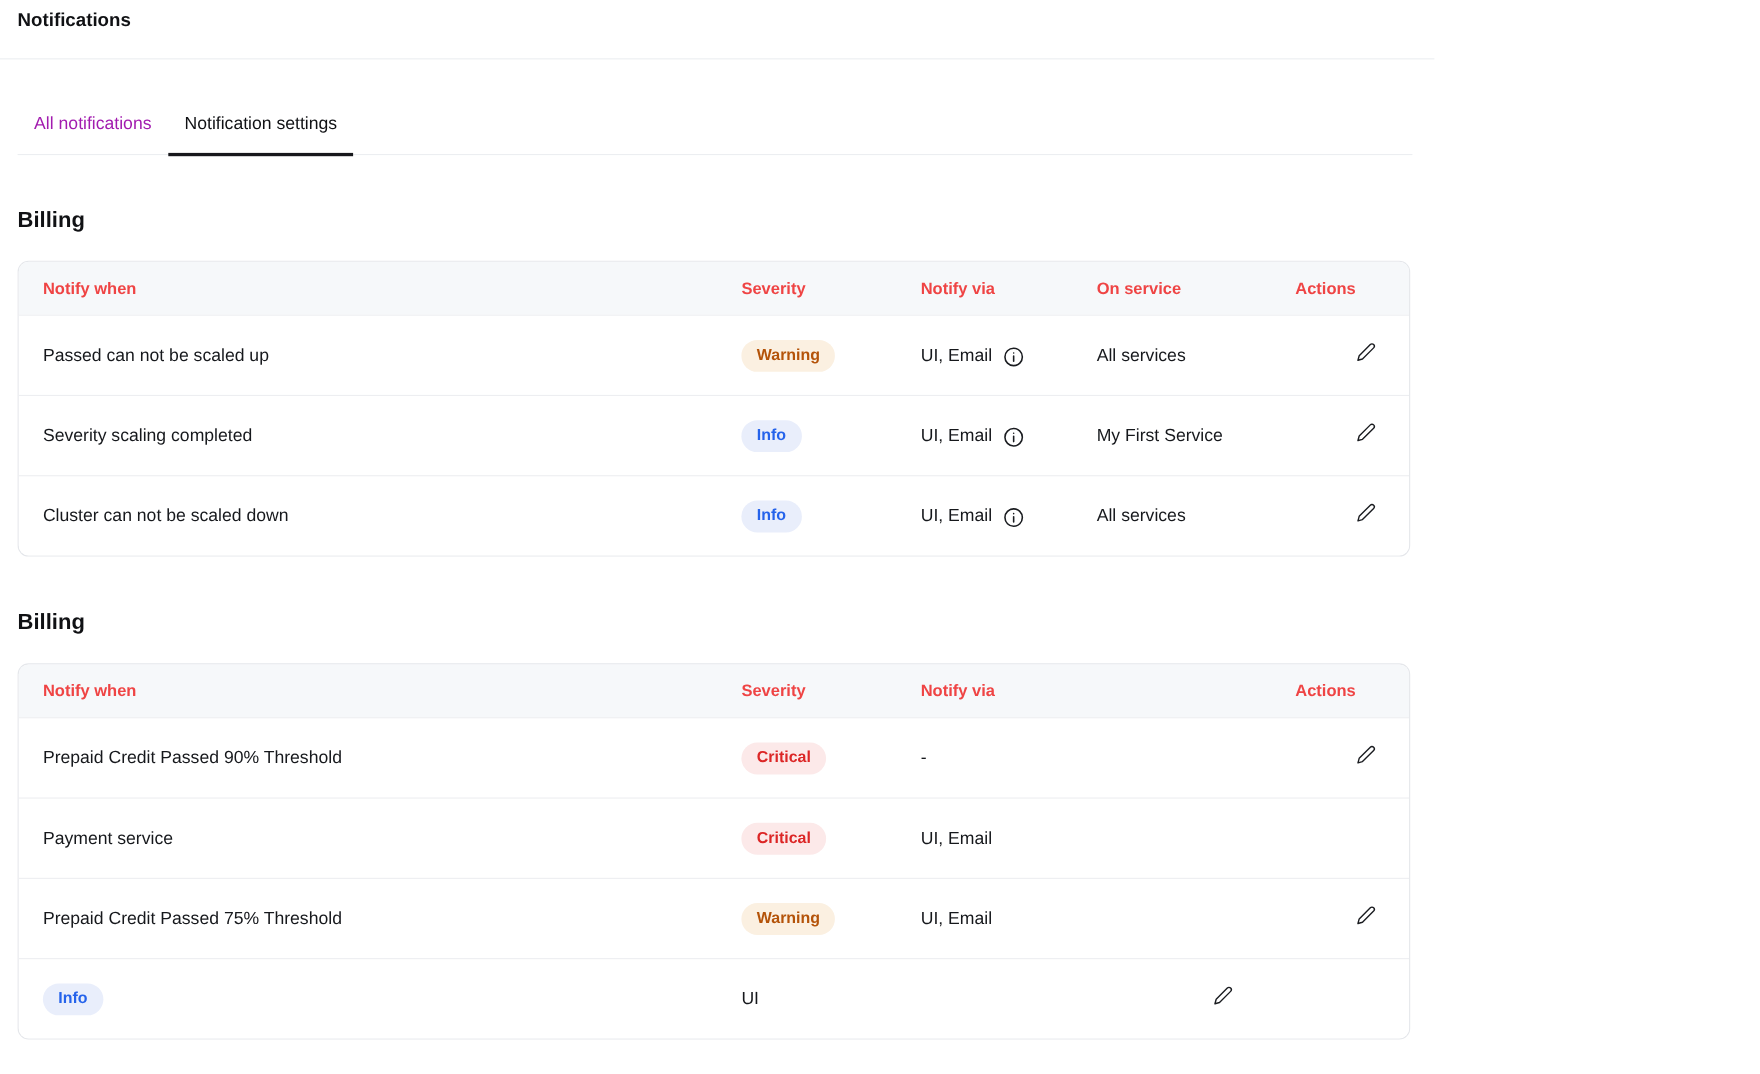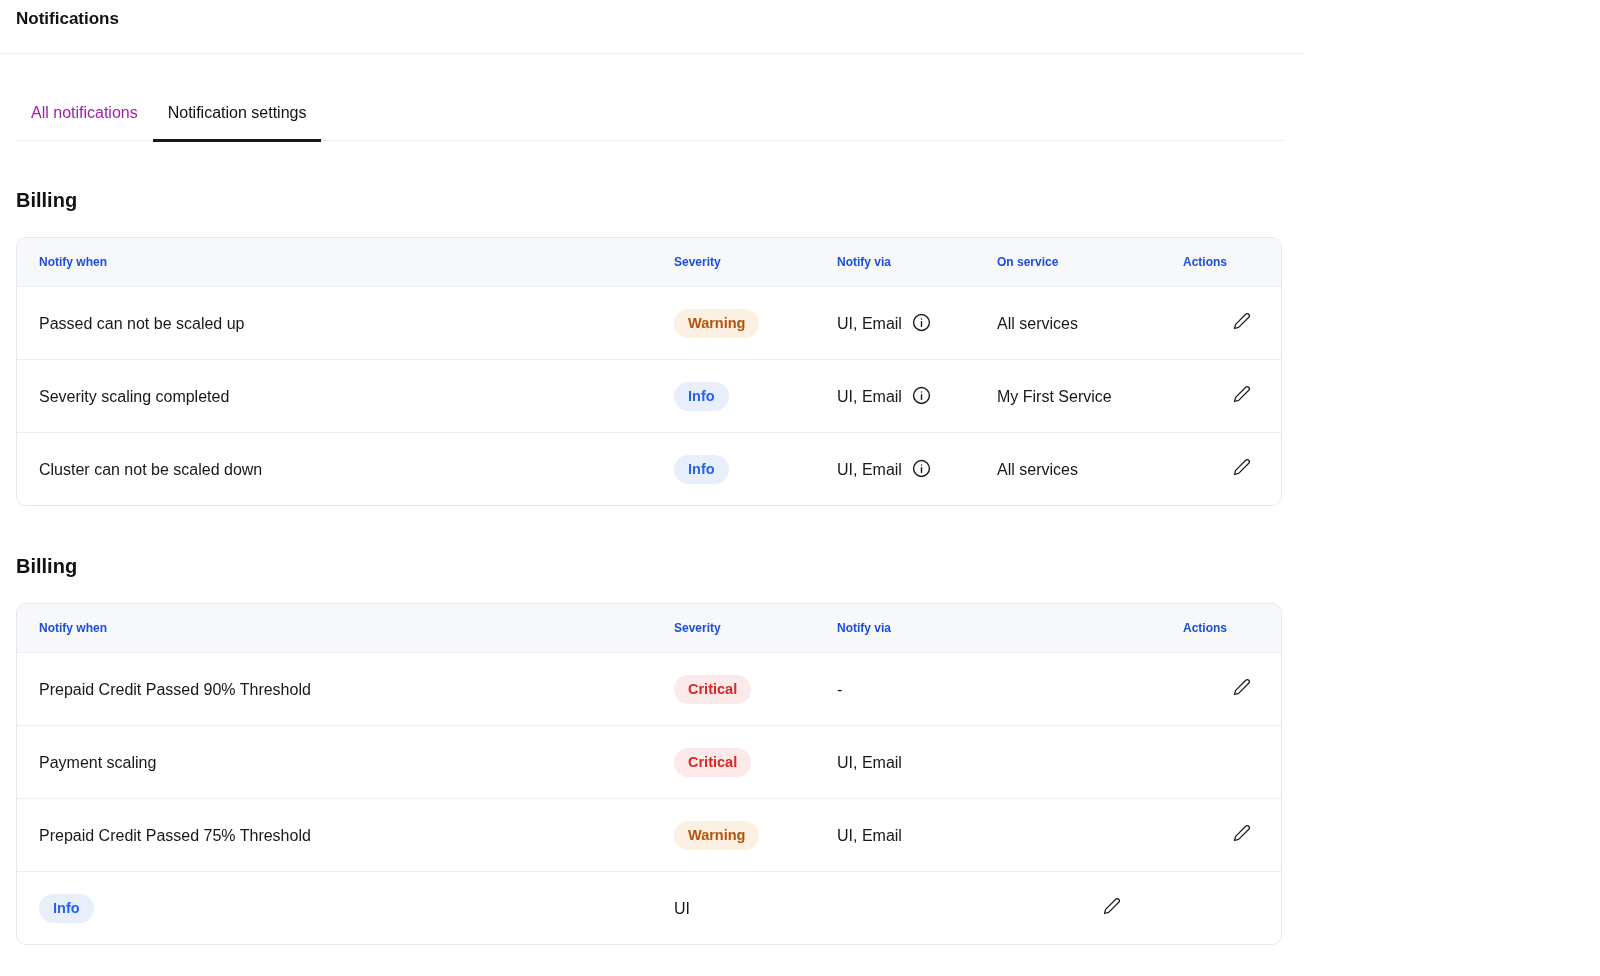--- a/index.html
+++ b/index.html
@@ -47,38 +47,38 @@
     border-radius: 10px;
     overflow: hidden;
     background: #fff;
   }
   .tr-grid { display: grid; align-items: center; }
   .cols-5 { grid-template-columns: 657px 163px 160px 1fr 130px; }
   .cols-4 { grid-template-columns: 657px 163px 1fr 130px; }
 
   .thead { background: #f6f8fa; height: 48px; }
   .th {
-    font-size: 12px; font-weight: 600; color: #1d4ed8; line-height: 19px;
+    font-size: 15px; font-weight: 600; color: #ef4444; line-height: 19px;
   }
   .th:first-child, .td:first-child { padding-left: 22px; }
   .th-actions { text-align: center; padding-right: 22px; }
 
   .tr { height: 73px; border-top: 1px solid #edeef1; background: #fff; }
   .td { font-size: 16px; color: #16181c; line-height: 21px; }
   .td-actions { text-align: right; padding-right: 30px; }
 
   .badge {
     display: inline-block;
     padding: 5px 14px;
     border-radius: 999px;
     font-size: 14.5px; font-weight: 600; line-height: 19px;
     white-space: nowrap;
   }
 
-  .notify-via { display: inline-flex; align-items: flex-start; gap: 10px; }
+  .notify-via { display: inline-flex; align-items: flex-end; gap: 10px; }
   .icon-info { width: 19px; height: 19px; display: inline-block; cursor: pointer; }
   .icon-info svg { display: block; stroke: #1a1c20; }
   .icon-edit {
     width: 18px; height: 18px; display: inline-block; cursor: pointer;
   }
   .icon-edit svg { display: block; stroke: #1a1c20; }
 </style>
 </head>
 <body>
 
@@ -213,21 +213,21 @@
     <div class="td td-actions">
       <span class="icon-edit">
         <svg viewBox="0 0 24 24" width="18" height="18" fill="none" stroke-width="1.7" stroke-linecap="round" stroke-linejoin="round">
           <path d="M17 3a2.828 2.828 0 1 1 4 4L7.5 20.5 2 22l1.5-5.5L17 3z"></path>
         </svg>
       </span>
     </div>
   </div>
 
   <div class="tr tr-grid cols-4">
-    <div class="td">Payment scaling</div>
+    <div class="td">Payment service</div>
     <div class="td">
       <span class="badge" style="background: rgb(252, 233, 233); color: rgb(220, 38, 38);">Critical</span>
     </div>
     <div class="td">
       <span class="notify-via">
         <span>UI, Email</span>
 
       </span>
     </div>
 

